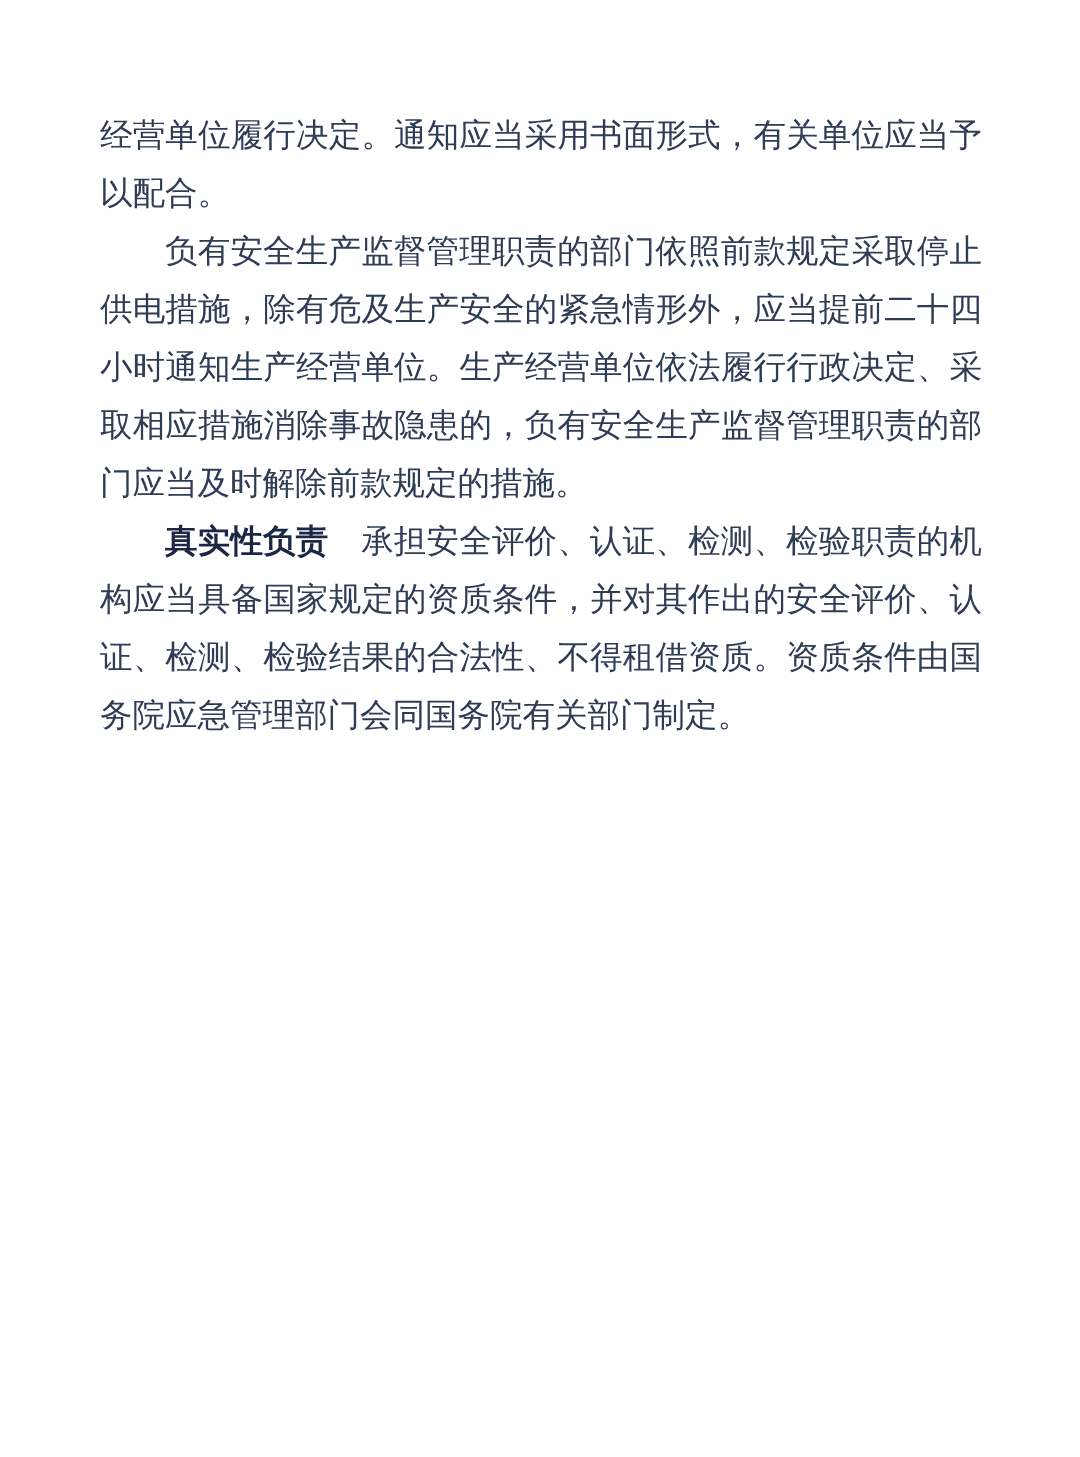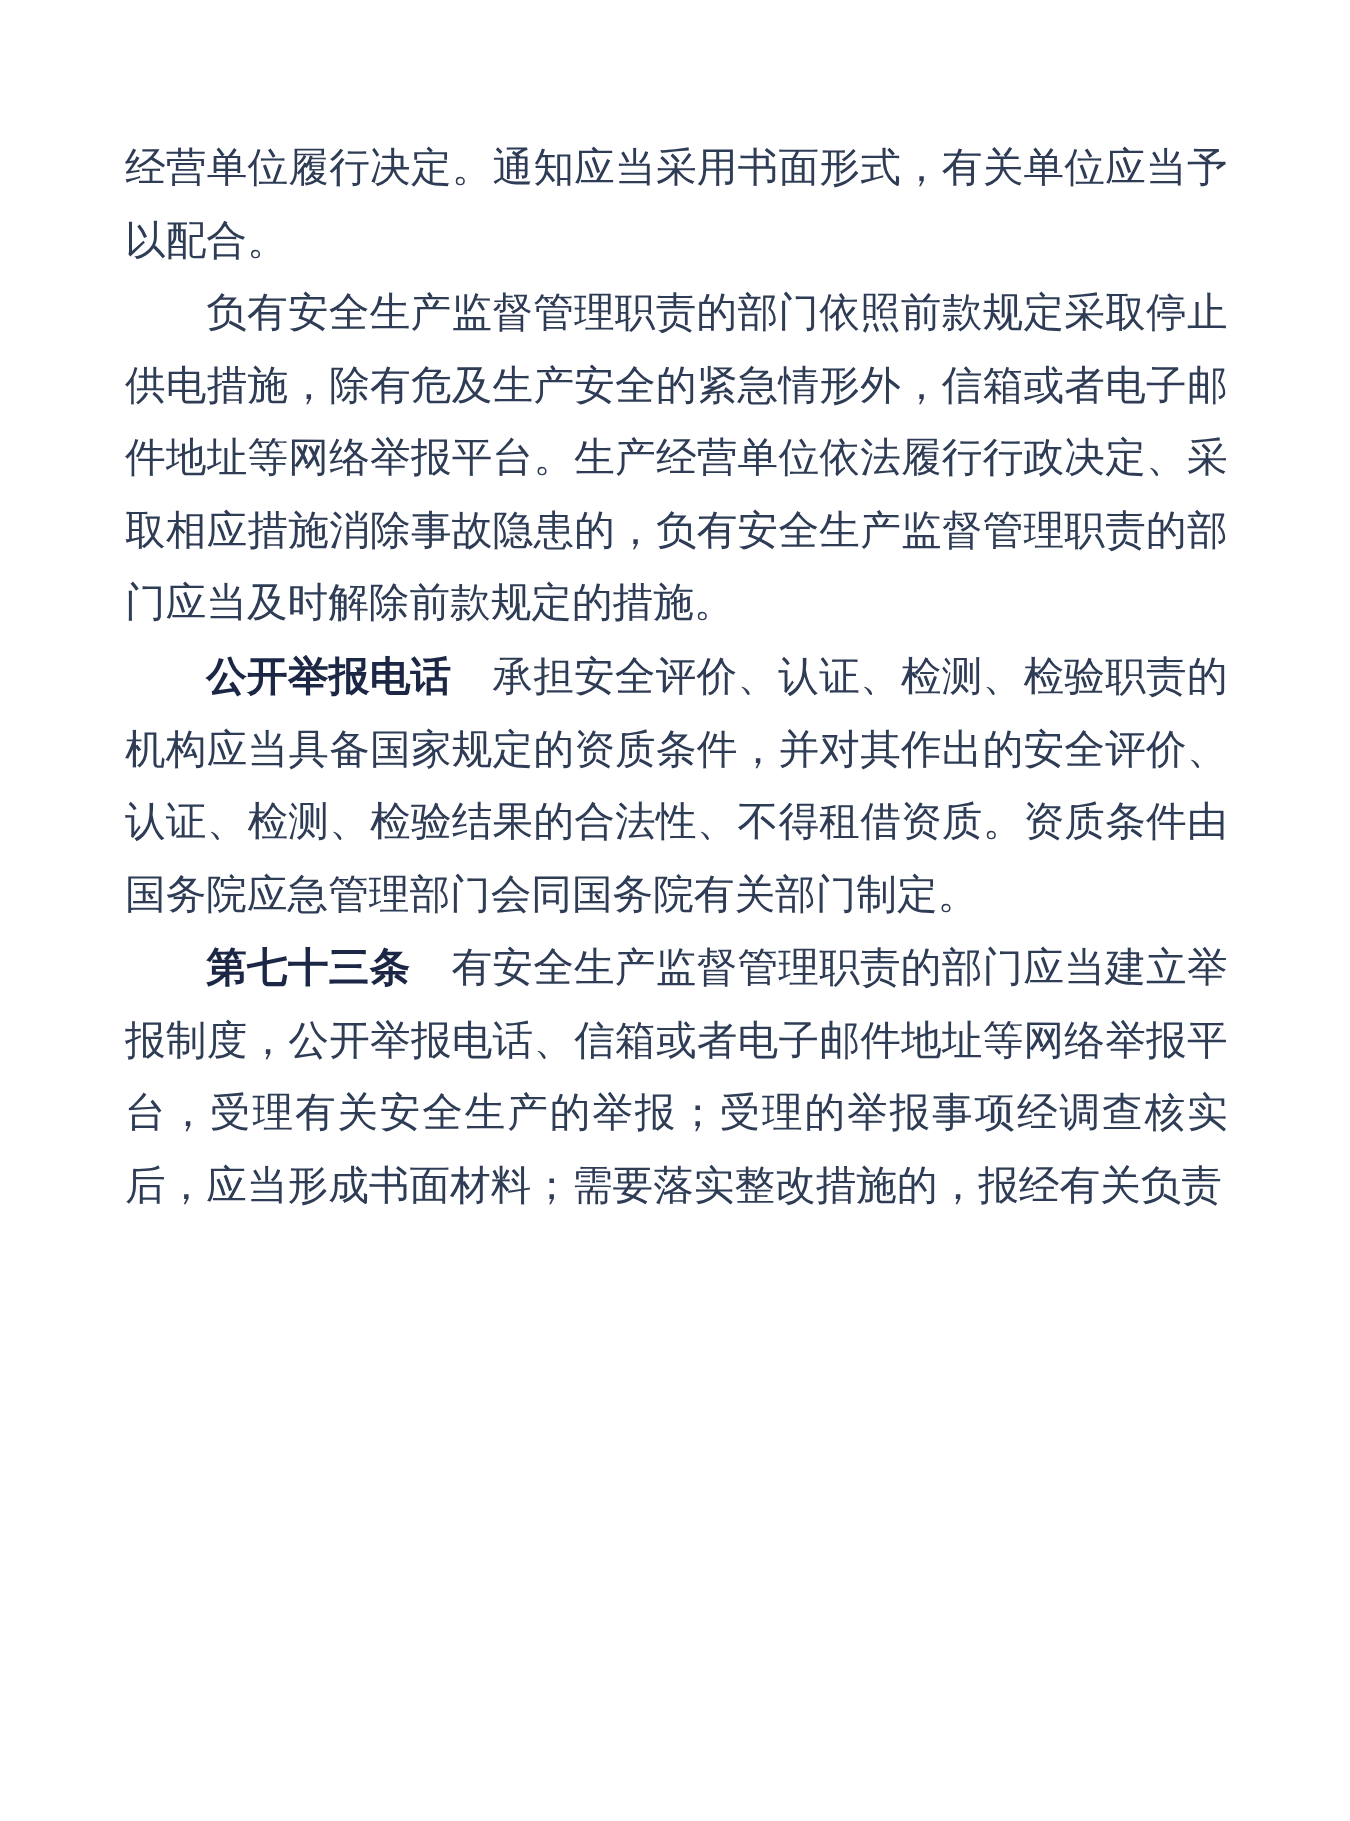--- a/index.html
+++ b/index.html
@@ -37,17 +37,16 @@
     font-weight: bold;
     color: var(--article-color, #1b2744);
   }
 </style>
 </head>
 <body>
 
 <div class="page">
   <div class="doc-body">
       <p class="para"><span class="body-text">经营单位履行决定。通知应当采用书面形式，有关单位应当予以配合。</span></p>
-      <p class="para indent"><span class="body-text">负有安全生产监督管理职责的部门依照前款规定采取停止供电措施，除有危及生产安全的紧急情形外，信箱或者电子邮件地址等网络举报平台。生产经营单位依法履行行政决定、采取相应措施消除事故隐患的，负有安全生产监督管理职责的部门应当及时解除前款规定的措施。</span></p>
-      <p class="para indent"><span class="article-no">公开举报电话</span><span class="body-text">　承担安全评价、认证、检测、检验职责的机构应当具备国家规定的资质条件，并对其作出的安全评价、认证、检测、检验结果的合法性、不得租借资质。资质条件由国务院应急管理部门会同国务院有关部门制定。</span></p>
-      <p class="para indent"><span class="article-no">第七十三条</span><span class="body-text">　有安全生产监督管理职责的部门应当建立举报制度，公开举报电话、信箱或者电子邮件地址等网络举报平台，受理有关安全生产的举报；受理的举报事项经调查核实后，应当形成书面材料；需要落实整改措施的，报经有关负责</span></p>
+      <p class="para indent"><span class="body-text">负有安全生产监督管理职责的部门依照前款规定采取停止供电措施，除有危及生产安全的紧急情形外，应当提前二十四小时通知生产经营单位。生产经营单位依法履行行政决定、采取相应措施消除事故隐患的，负有安全生产监督管理职责的部门应当及时解除前款规定的措施。</span></p>
+      <p class="para indent"><span class="article-no">真实性负责</span><span class="body-text">　承担安全评价、认证、检测、检验职责的机构应当具备国家规定的资质条件，并对其作出的安全评价、认证、检测、检验结果的合法性、不得租借资质。资质条件由国务院应急管理部门会同国务院有关部门制定。</span></p>
     </div>
 </div>
 
 </body></html>

